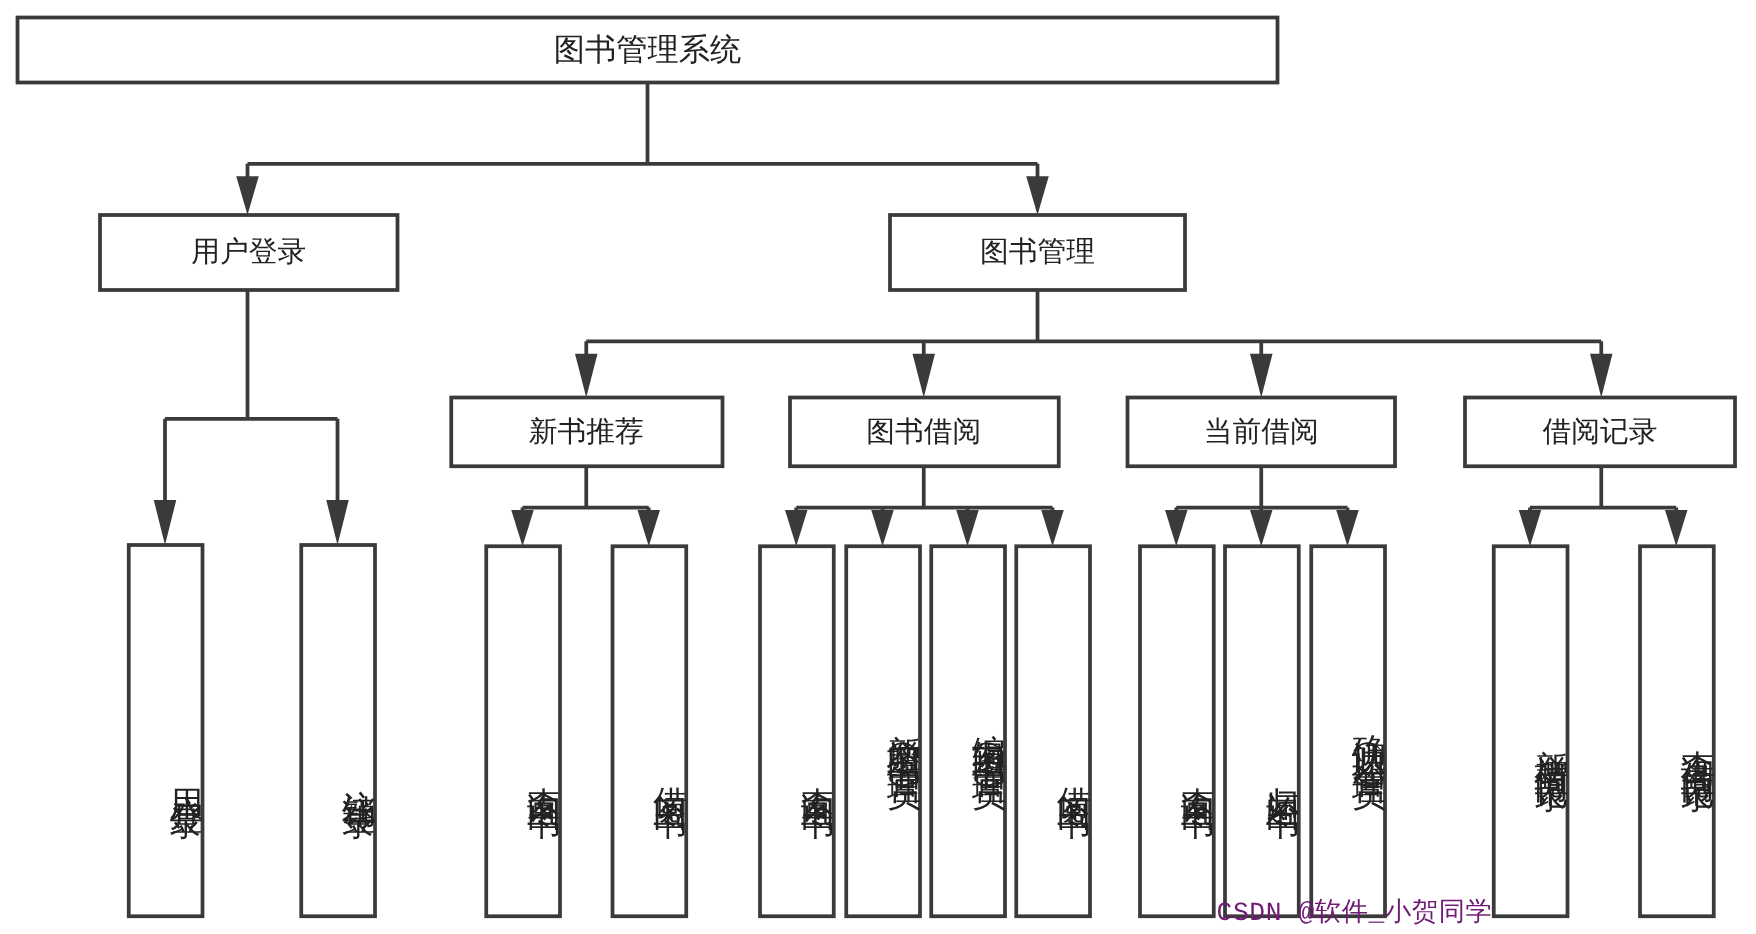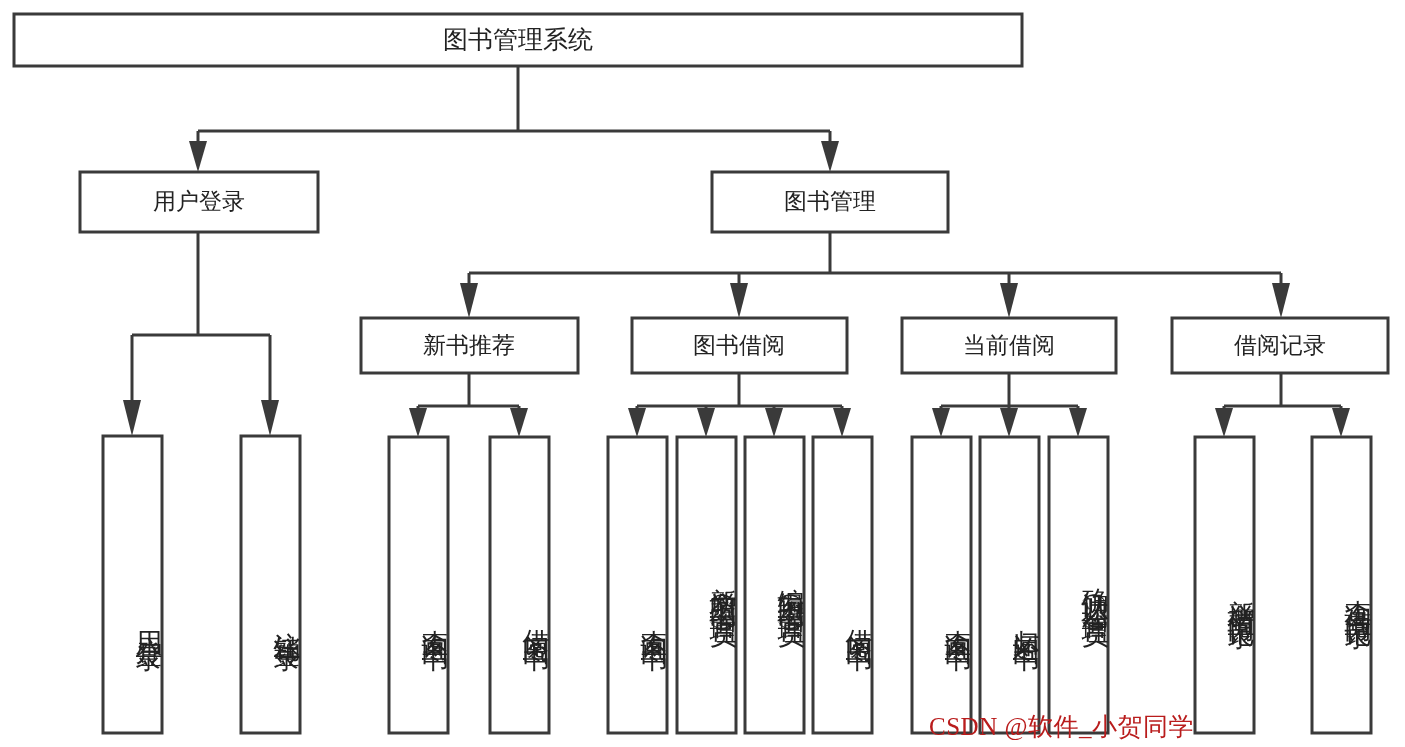--- a/index.html
+++ b/index.html
@@ -36,23 +36,23 @@
     color:#222222;
     display:flex;
     align-items:flex-start;
     justify-content:center;
     white-space:nowrap;
     pointer-events:none;
   }
   .watermark{
     position:absolute;
     right:6px;bottom:4px;
-    font-family:Liberation Serif, serif;
-    font-size:25px;
-    color:#b91c1c;
+    font-family:Liberation Mono, monospace;
+    font-size:21px;
+    color:#701a75;
     white-space:nowrap;
     letter-spacing:0.5px;
   }
 </style>
 </head>
 <body>
 
 <div id="stage">
 
   <svg id="diagram" viewBox="0 0 1405 747">

